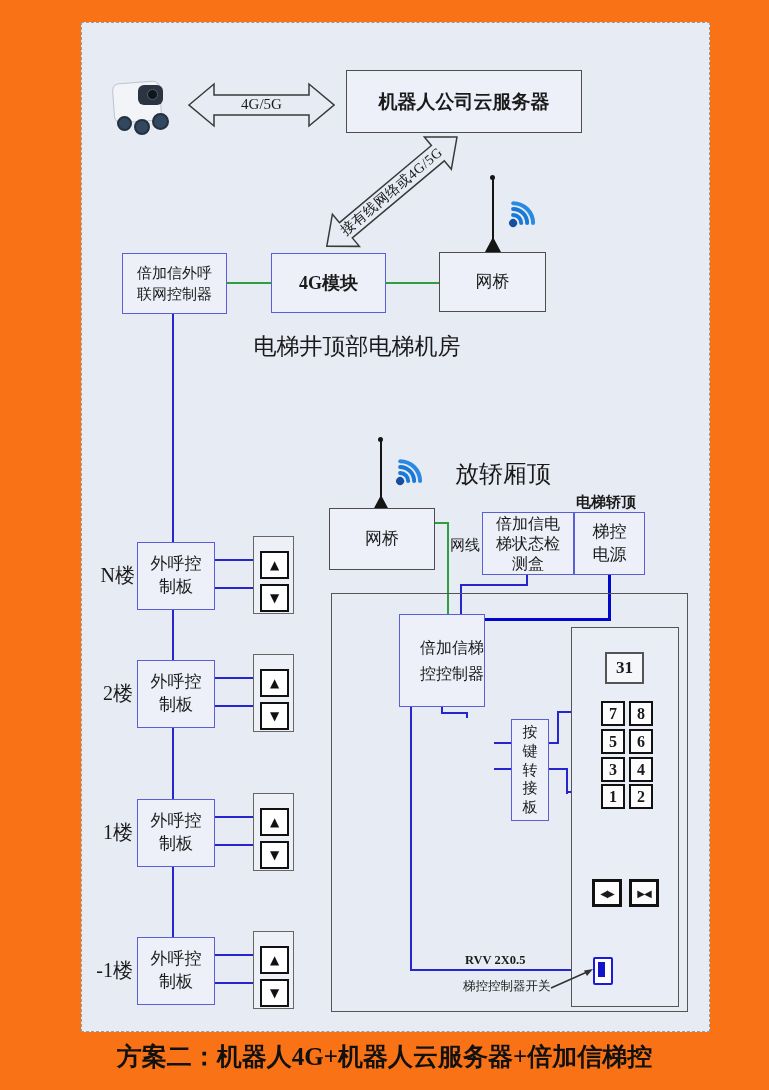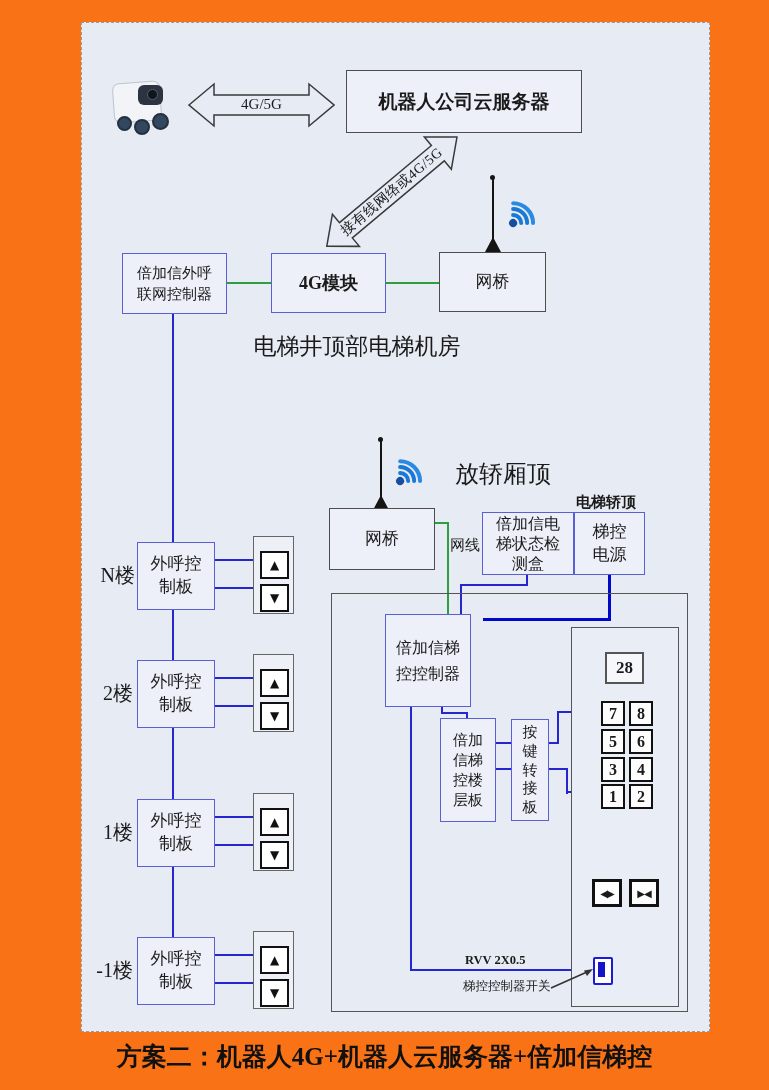--- a/index.html
+++ b/index.html
@@ -188,40 +188,34 @@
 梯状态检
 测盒</span>
   </div>
   <div class="box blue" style="left:574px;top:512px;width:69px;height:61px;font-size:17px;">
     <span class="lbl">梯控
 电源</span>
   </div>
 
   <div class="abs" style="left:331px;top:593px;width:355px;height:417px;border:1.5px solid #555;z-index:2;"></div>
 
-  <div class="box blue" style="left:385px;top:614px;width:84px;height:91px;font-size:16px;">
+  <div class="box blue" style="left:399px;top:614px;width:84px;height:91px;font-size:16px;justify-content:flex-end;">
     <span class="lbl" style="line-height:1.6;">倍加信梯
 控控制器</span>
-  </div>
-  <div class="box blue" style="left:440px;top:718px;width:54px;height:102px;font-size:15px;">
-    <span class="lbl" style="line-height:1.35;">倍加
-信梯
-控楼
-层板</span>
   </div>
   <div class="box blue" style="left:511px;top:719px;width:36px;height:100px;font-size:15px;">
     <span class="lbl" style="line-height:1.25;">按
 键
 转
 接
 板</span>
   </div>
 
   <div class="abs" style="left:571px;top:627px;width:106px;height:378px;border:1.5px solid #555;z-index:3;background:#e9edf5;"></div>
-  <div class="abs" style="left:605px;top:652px;width:35px;height:28px;border:2px solid #555;background:#f5f7fb;display:flex;align-items:center;justify-content:center;font-size:17px;font-weight:bold;z-index:4;">28</div>
+  <div class="abs" style="left:605px;top:652px;width:35px;height:28px;border:2px solid #555;background:#f5f7fb;display:flex;align-items:center;justify-content:center;font-size:17px;font-weight:bold;z-index:4;">31</div>
 
   <div class="key" style="left:601px;top:701px;">7</div>
   <div class="key" style="left:629px;top:701px;">8</div>
   <div class="key" style="left:601px;top:729px;">5</div>
   <div class="key" style="left:629px;top:729px;">6</div>
   <div class="key" style="left:601px;top:757px;">3</div>
   <div class="key" style="left:629px;top:757px;">4</div>
   <div class="key" style="left:601px;top:784px;">1</div>
   <div class="key" style="left:629px;top:784px;">2</div>
 

